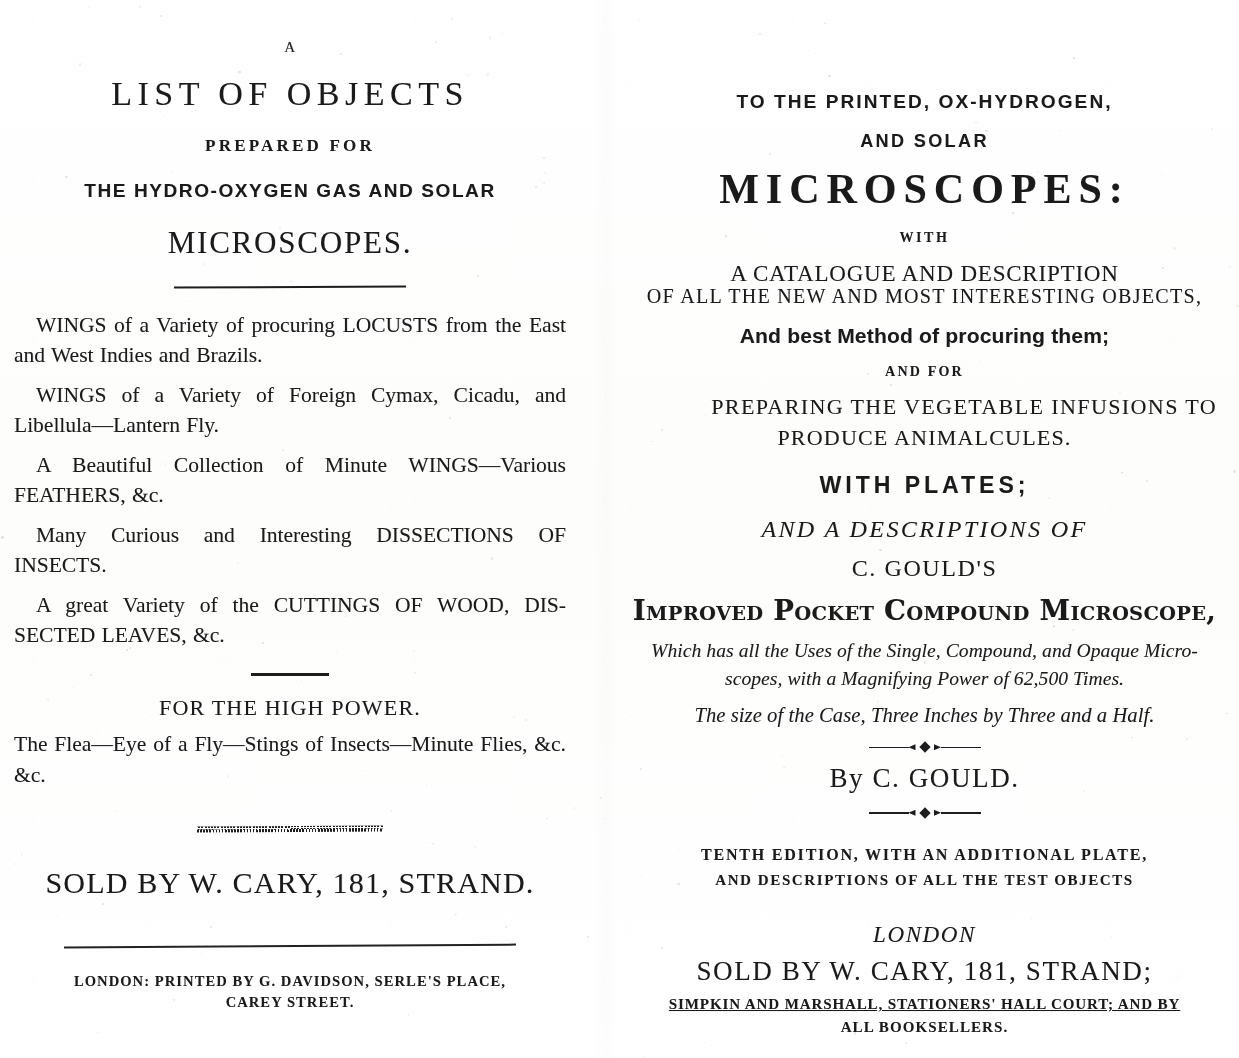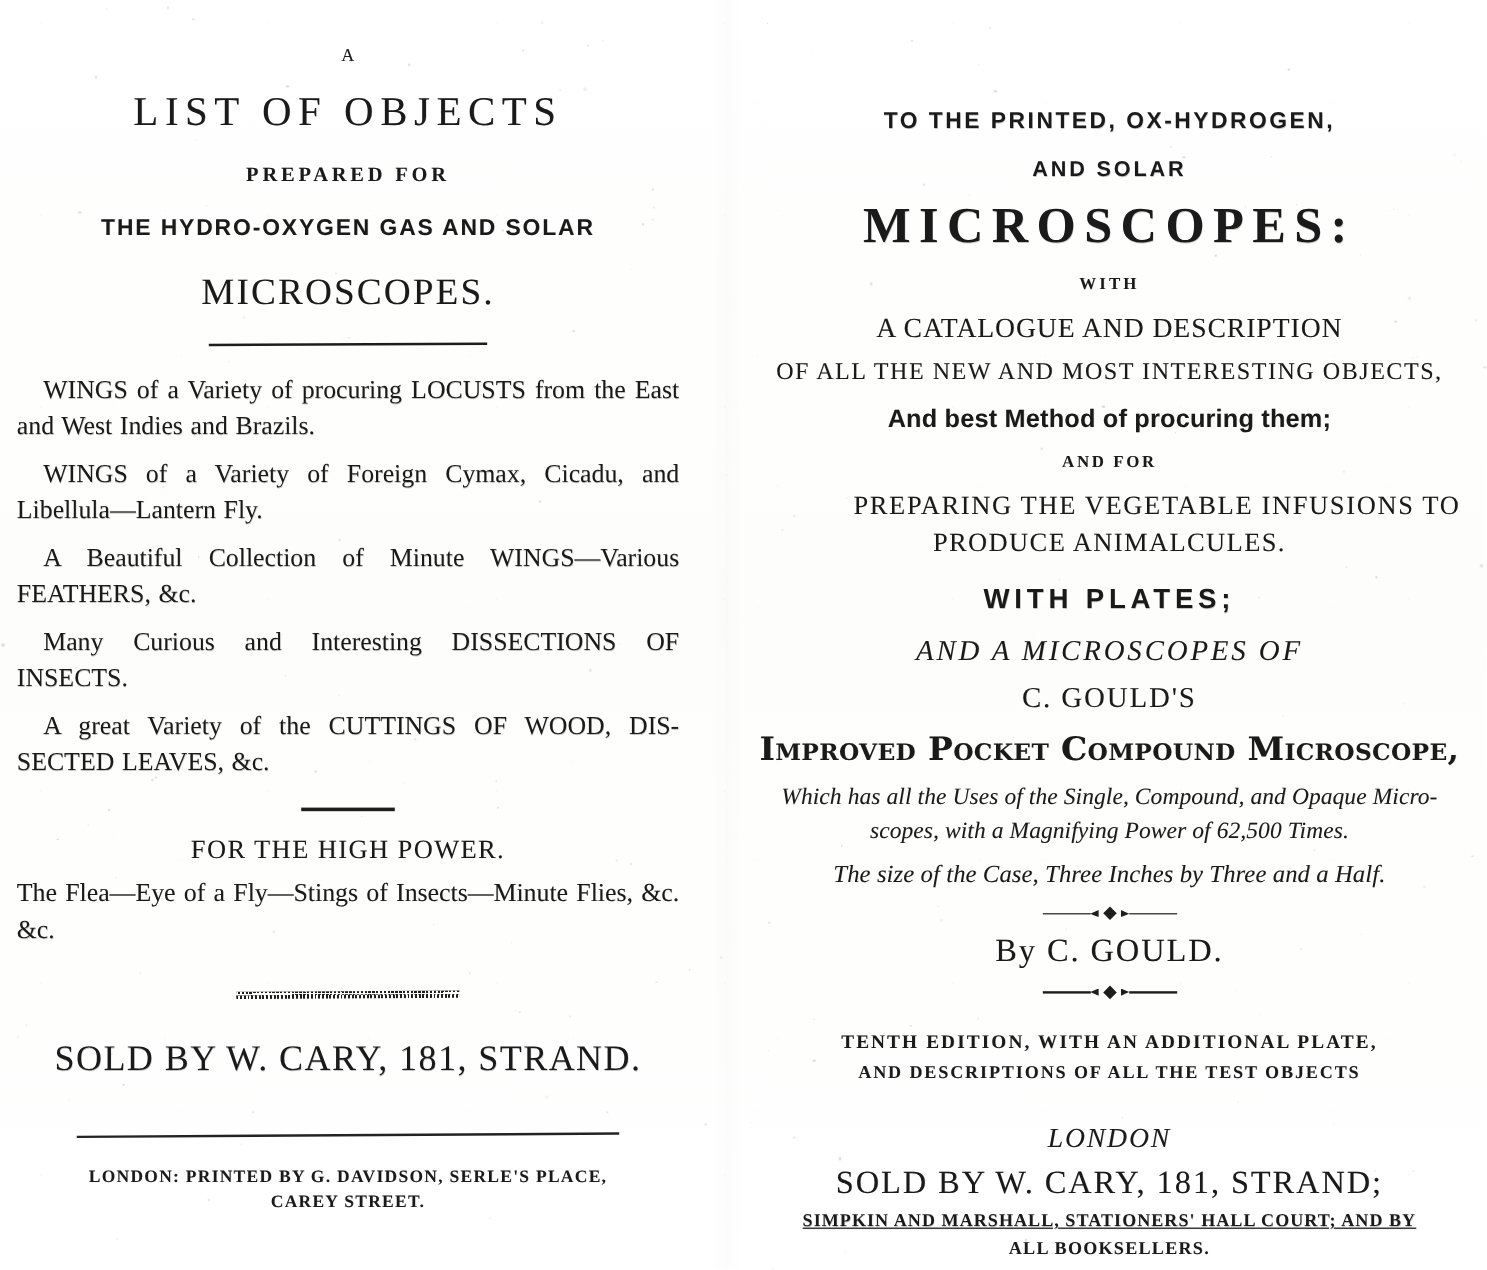--- a/index.html
+++ b/index.html
@@ -200,21 +200,21 @@
     margin-top: 20px;
   }
   .r-cat {
     font-size: 23px;
     letter-spacing: 0.8px;
     margin-top: 16px;
   }
   .r-all {
     font-size: 20px;
     letter-spacing: 1.3px;
-    margin-top: 14px;
+    margin-top: 0;
   }
   .r-method {
     font-size: 21px;
     letter-spacing: 0.2px;
     font-weight: 700;
     margin-top: 18px;
     font-family: "Liberation Sans", "DejaVu Sans", sans-serif;
   }
   .r-andfor {
     font-size: 14px;
@@ -588,21 +588,21 @@
     <div class="ln ink r-micro">MICROSCOPES:</div>
 
     <div class="ln ink r-with">WITH</div>
     <div class="ln ink r-cat">A CATALOGUE AND DESCRIPTION</div>
     <div class="ln ink r-all">OF ALL THE NEW AND MOST INTERESTING OBJECTS,</div>
     <div class="ln ink r-method">And best Method of procuring them;</div>
     <div class="ln ink r-andfor">AND FOR</div>
     <div class="ln ink r-prep">PREPARING THE VEGETABLE INFUSIONS TO</div>
     <div class="ln ink r-prod">PRODUCE ANIMALCULES.</div>
     <div class="ln ink r-plates">WITH PLATES;</div>
-    <div class="ln ink r-desc">AND A MICROSCOPES OF</div>
+    <div class="ln ink r-desc">AND A DESCRIPTIONS OF</div>
     <div class="ln ink r-gould">C. GOULD'S</div>
     <div class="ln ink r-black">Improved Pocket Compound Microscope,</div>
 
     <div class="ln ink r-ital">Which has all the Uses of the Single, Compound, and Opaque Micro-</div>
     <div class="ln ink r-ital" style="margin-top:2px">scopes, with a Magnifying Power of 62,500 Times.</div>
     <div class="ln ink r-ital2">The size of the Case, Three Inches by Three and a Half.</div>
 
     <div class="orn-diamond">
       <span class="bar l"></span>
       <span class="tick tl"></span>

